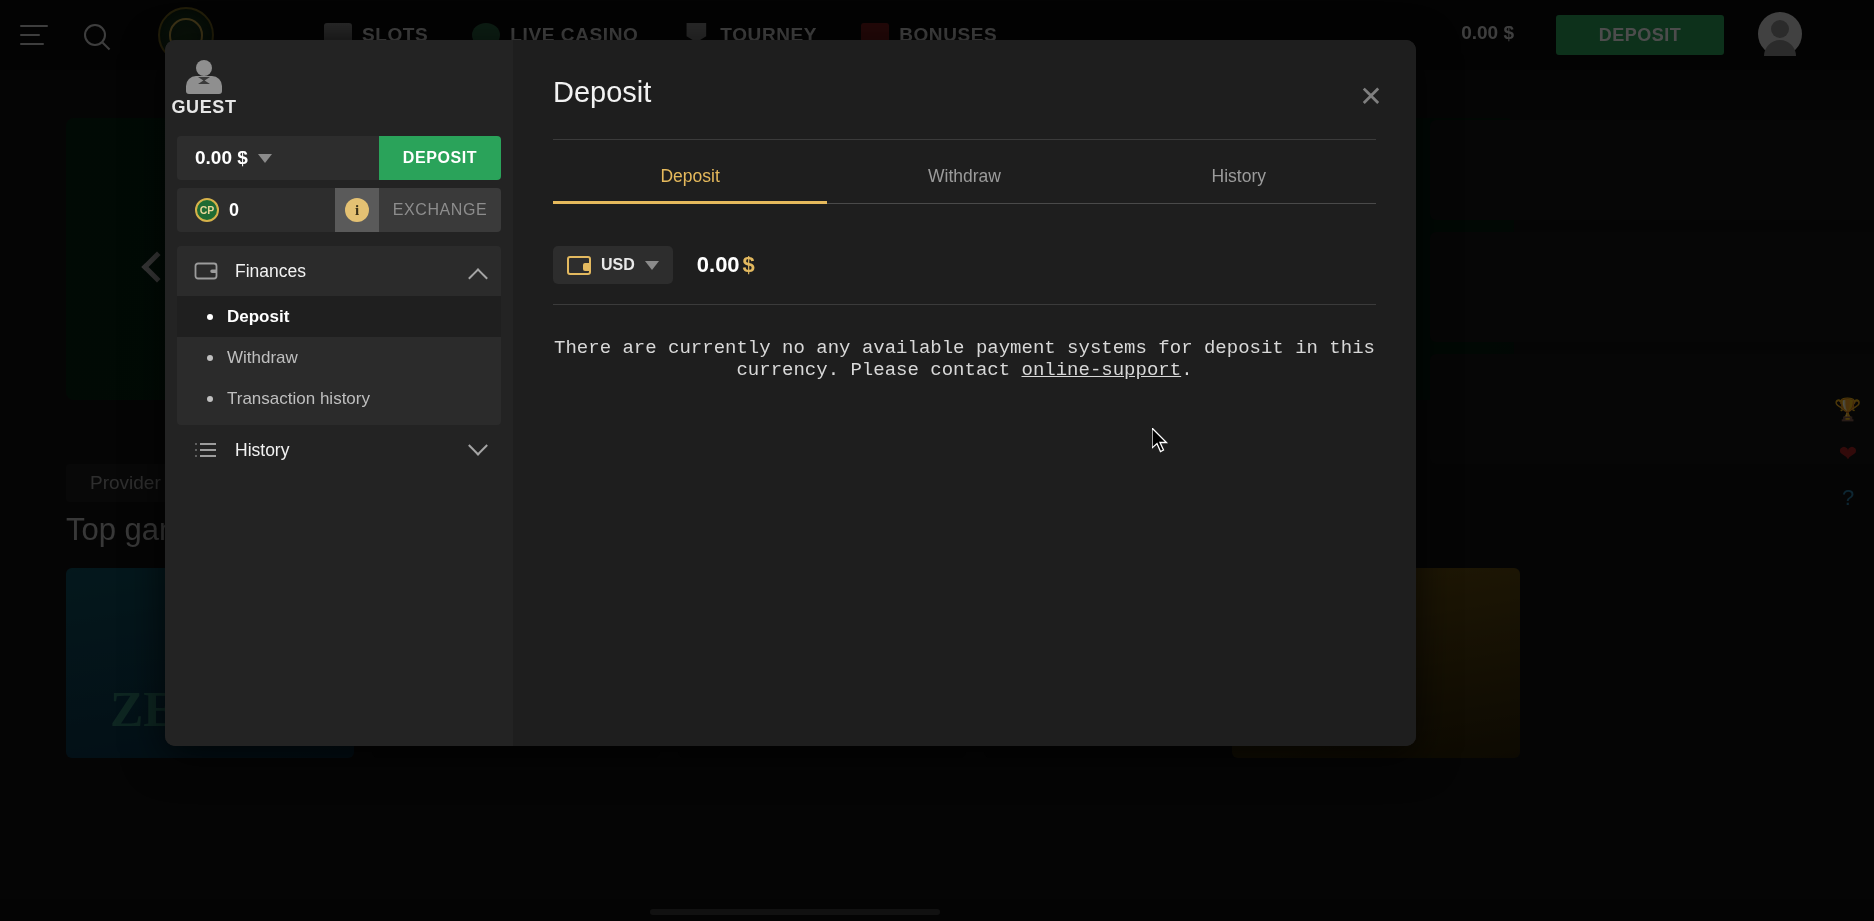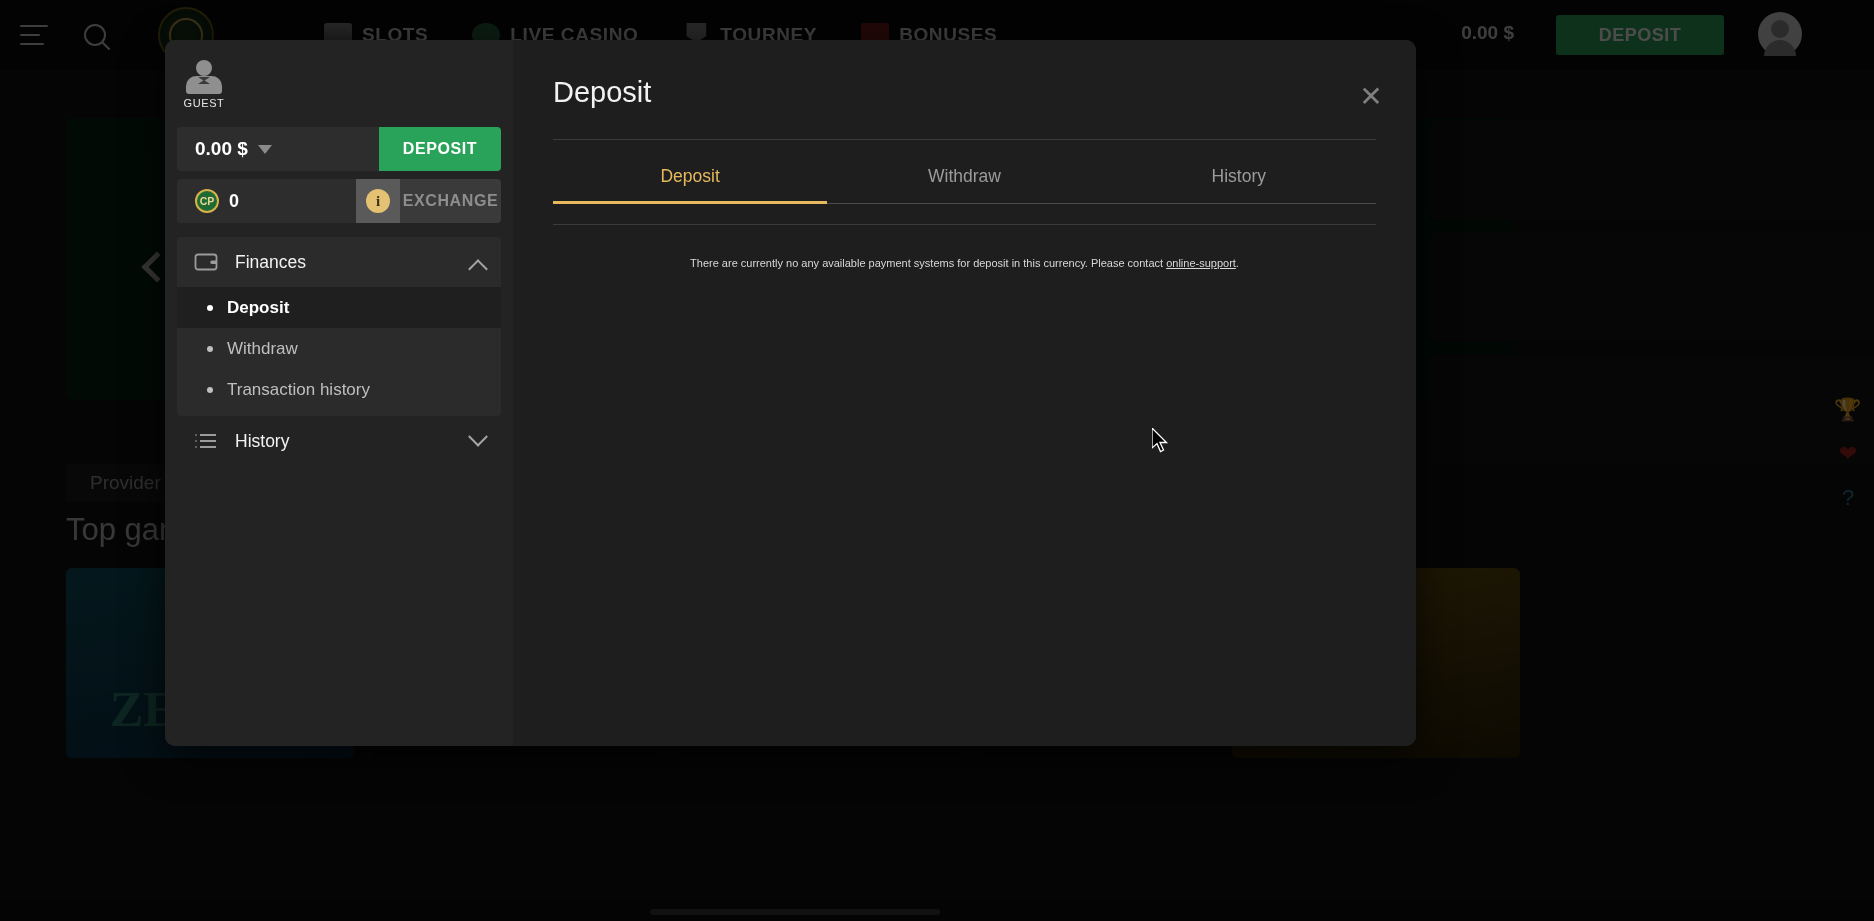--- a/index.html
+++ b/index.html
@@ -123,21 +123,21 @@
   .acc-top { display: flex; align-items: center; gap: 10px; margin-bottom: 18px; }
   .guest-box { width: 54px; display: flex; flex-direction: column;
     align-items: center; gap: 3px; }
   .guest-fig { width: 42px; height: 34px; position: relative; }
   .guest-fig .head { position: absolute; left: 13px; top: 0; width: 16px; height: 16px;
     border-radius: 50%; background: #8f8f8f; }
   .guest-fig .body { position: absolute; left: 3px; top: 16px; width: 36px; height: 18px;
     border-radius: 10px 10px 3px 3px; background: #8f8f8f; }
   .guest-fig .bow { position: absolute; left: 15px; top: 17px; width: 12px; height: 7px;
     background: #3a3a3a; clip-path: polygon(0 0,45% 50%,0 100%,100% 100%,55% 50%,100% 0); }
-  .guest-label { font-size: 11px; font-weight: normal; color: #e6e6e6; letter-spacing: .6px; text-align: right; }
+  .guest-label { font-size: 18px; font-weight: bold; color: #e6e6e6; letter-spacing: .6px; text-align: right; }
 
   .profile-pill { flex: 1; height: 56px; background: #2d2d2d; border-radius: 5px;
     display: flex; align-items: center; padding: 0 14px; gap: 12px; position: relative; }
   .pill-avatar { width: 42px; height: 42px; border-radius: 50%; background: #4a4a4a;
     position: relative; overflow: hidden; flex: none; }
   .pill-avatar .h { position: absolute; left: 13px; top: 8px; width: 17px; height: 17px;
     border-radius: 50%; background: #d9d9d9; }
   .pill-avatar .b { position: absolute; left: 6px; bottom: -4px; width: 31px; height: 20px;
     border-radius: 16px 16px 0 0; background: #d9d9d9; }
   .pill-email { color: #f0f0f0; font-size: 17.5px; font-weight: bold; white-space: nowrap; }
@@ -168,22 +168,22 @@
     padding-left: 18px; gap: 10px; }
   .cp-badge { width: 24px; height: 24px; border-radius: 50%; background: #1f6b33;
     border: 2px solid #d6b24a; color: #e9d79a; font-size: 10.5px; font-weight: bold;
     display: flex; align-items: center; justify-content: center; }
   .cp-val { color: #fff; font-size: 18px; font-weight: bold; }
   .cp-info { width: 44px; background: #5a5a5a; display: flex; align-items: center;
     justify-content: center; cursor: pointer; }
   .cp-info .i { width: 24px; height: 24px; border-radius: 50%; background: #e4c173;
     color: #3c3219; font-size: 15px; font-weight: bold; font-family:"Liberation Serif",serif;
     display: flex; align-items: center; justify-content: center; }
-  .cp-exch { width: 101px; background: #3a3a3a; color: #8d8d8d; border: 0;
-    font-size: 16px; font-weight: bold; letter-spacing: .6px; cursor: pointer;
+  .cp-exch { width: 122px; background: #3a3a3a; color: #8d8d8d; border: 0;
+    font-size: 16px; font-weight: normal; letter-spacing: .6px; cursor: pointer;
     font-family: "Liberation Sans", sans-serif; }
 
   .menu { display: flex; flex-direction: column; }
   .menu-group { }
   .menu-item { height: 50px; display: flex; align-items: center; gap: 16px;
     padding: 0 16px; cursor: pointer; color: #f2f2f2; font-size: 17.5px; }
   .menu-item.active-head { background: #2b2b2b; border-radius: 4px 4px 0 0; }
   .menu-ico { width: 26px; height: 26px; flex: none; display: flex;
     align-items: center; justify-content: center; color: #9c9c9c; }
   .menu-chev { margin-left: auto; width: 14px; height: 14px;
@@ -219,21 +219,21 @@
   .wallet-ico::after { content:''; position: absolute; right: -2px; top: 5px;
     width: 8px; height: 8px; background: #e3b95f; border-radius: 2px; }
   .cur-code { color: #e9e9e9; font-size: 16px; font-weight: bold; }
   .cur-caret { width: 0; height: 0; border-left: 7px solid transparent;
     border-right: 7px solid transparent; border-top: 9px solid #8b8b8b; }
   .cur-bal { color: #ffffff; font-size: 22px; font-weight: bold; }
   .cur-bal .sym { color: #e3b95f; margin-left: 3px; }
 
   .cur-rule { margin-top: 20px; height: 1px; background: #3b3b3b; }
 
-  .notice { margin-top: 32px; text-align: center; color: #d8d8d8; font-size: 11px; }
+  .notice { margin-top: 32px; text-align: center; color: #d8d8d8; font-size: 19px; font-family: Liberation Mono, monospace; }
   .notice a { color: #d8d8d8; text-decoration: underline; cursor: pointer; }
 
   
   .cursor { position: absolute; left: 1152px; top: 428px; width: 0; height: 0;
     pointer-events: none; z-index: 99; }
   .cursor svg { display: block; }
 </style>
 </head>
 <body>
 
@@ -390,20 +390,30 @@
       <div class="dep-title">Deposit</div>
       <div class="dep-close">✕</div>
       <div class="dep-rule"></div>
 
       <div class="tabs">
         <div class="tab active">Deposit</div>
         <div class="tab">Withdraw</div>
         <div class="tab">History</div>
       </div>
 
+      <div class="cur-row">
+        <div class="cur-select">
+          <span class="wallet-ico"></span>
+          <span class="cur-code">USD</span>
+          <span class="cur-caret"></span>
+        </div>
+        <div class="cur-bal">
+          <span>0.00</span><span class="sym">$</span>
+        </div>
+      </div>
       <div class="cur-rule"></div>
 
       <div class="notice">
         <span>There are currently no any available payment systems for deposit in this currency. Please contact </span><a>online-support</a><span>.</span>
       </div>
     </div>
   </div>
 
   <div class="cursor">
     <svg width="20" height="28" viewBox="0 0 20 28">

